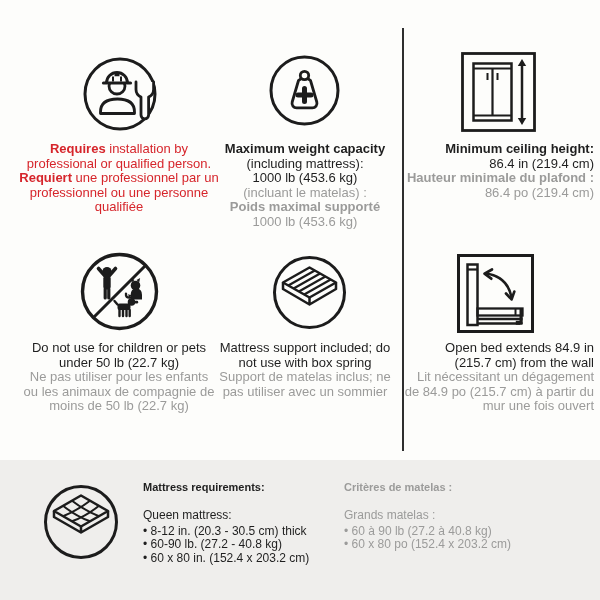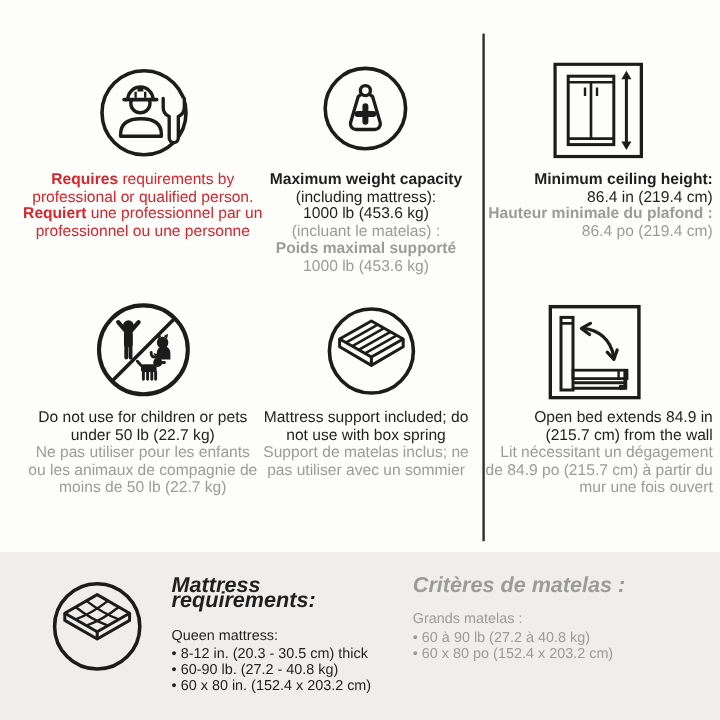--- a/index.html
+++ b/index.html
@@ -19,21 +19,21 @@
   .k{color:#1f1f1f;}
   .g{color:#9b9b9a;}
   .red{color:#d6252b;}
   .icon-box{position:absolute;}
   .icon-box svg{display:block;width:100%;height:100%;}
   #divider{position:absolute;left:402px;top:28px;width:1.5px;height:423px;background:#2e2e2e;}
   #band{position:absolute;left:0;top:460px;width:600px;height:140px;background:#efeeec;}
   .mr-block{position:absolute;top:481px;font-size:12px;line-height:13.4px;}
   .mr-en{left:143px;width:195px;}
   .mr-fr{left:344px;width:240px;}
-  .mr-title{font-size:18px;font-weight:700;margin:0 0 15px 0;font-style:italic;}
+  .mr-title{font-size:11px;font-weight:700;margin:0 0 15px 0;}
   .mr-sub{margin:0 0 2px 0;}
   .mr-item::before{content:"• ";}
   .stroke{fill:none;stroke:#1c1c1c;}
 </style>
 </head>
 <body>
 
 <div id="canvas">
 
   <div id="divider"></div>
@@ -114,24 +114,25 @@
       <path class="stroke" d="M20.5 65 h45 M20.5 69.5 h45" stroke-width="2.4"></path>
       <rect x="62.5" y="54.5" width="3.2" height="15.5" fill="#1c1c1c"></rect>
       <rect x="58.8" y="66.8" width="4.4" height="4" fill="#1c1c1c"></rect>
       <path class="stroke" d="M28.5 19.5 Q50 22 54.5 43" stroke-width="2.7"></path>
       <path class="stroke" d="M35 15.5 l-7.5 4.2 6.8 5" stroke-width="2.7" stroke-linecap="round" stroke-linejoin="round"></path>
       <path class="stroke" d="M49 39.5 l5.6 5.9 2.7 -7.8" stroke-width="2.7" stroke-linecap="round" stroke-linejoin="round"></path>
     </svg>
   </div>
 
   <div class="cell-text row1 c1">
-    <div class="ln red"><b>Requires</b><span> requirements by</span></div>
+    <div class="ln red"><b>Requires</b><span> installation by</span></div>
     <div class="ln red">professional or qualified person.</div>
     <div class="ln red"><b>Requiert</b><span> une professionnel par un</span></div>
     <div class="ln red">professionnel ou une personne</div>
+    <div class="ln red">qualifiée</div>
   </div>
 
   <div class="cell-text row1 c2">
     <div class="ln b k">Maximum weight capacity</div>
     <div class="ln k">(including mattress):</div>
     <div class="ln k">1000 lb (453.6 kg)</div>
     <div class="ln g">(incluant le matelas) :</div>
     <div class="ln b g">Poids maximal supporté</div>
     <div class="ln g">1000 lb (453.6 kg)</div>
   </div>

